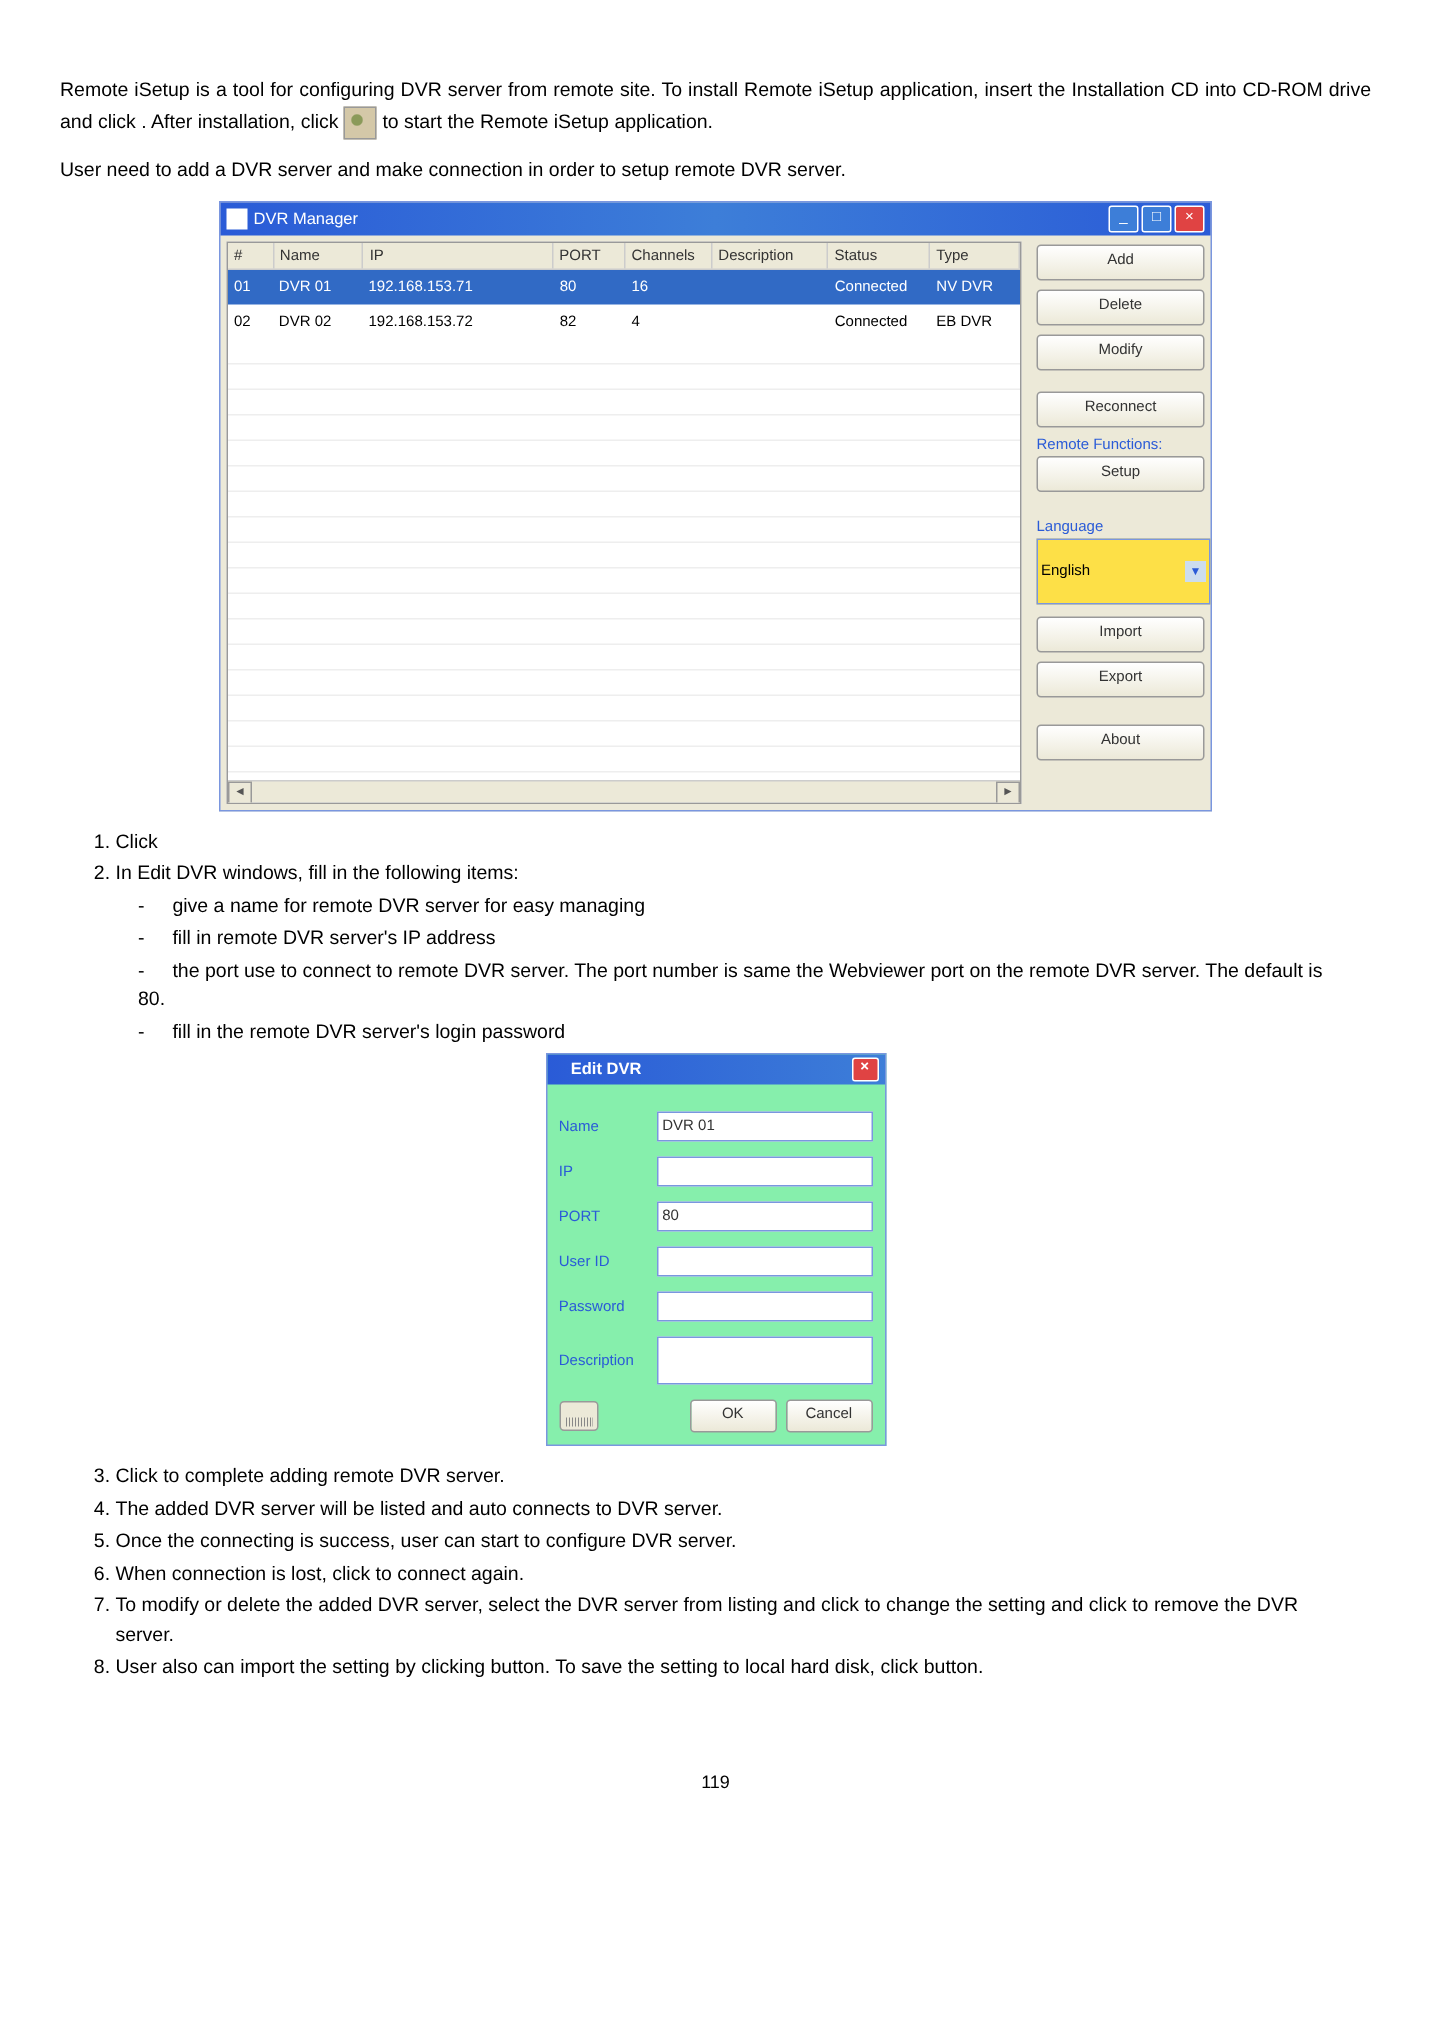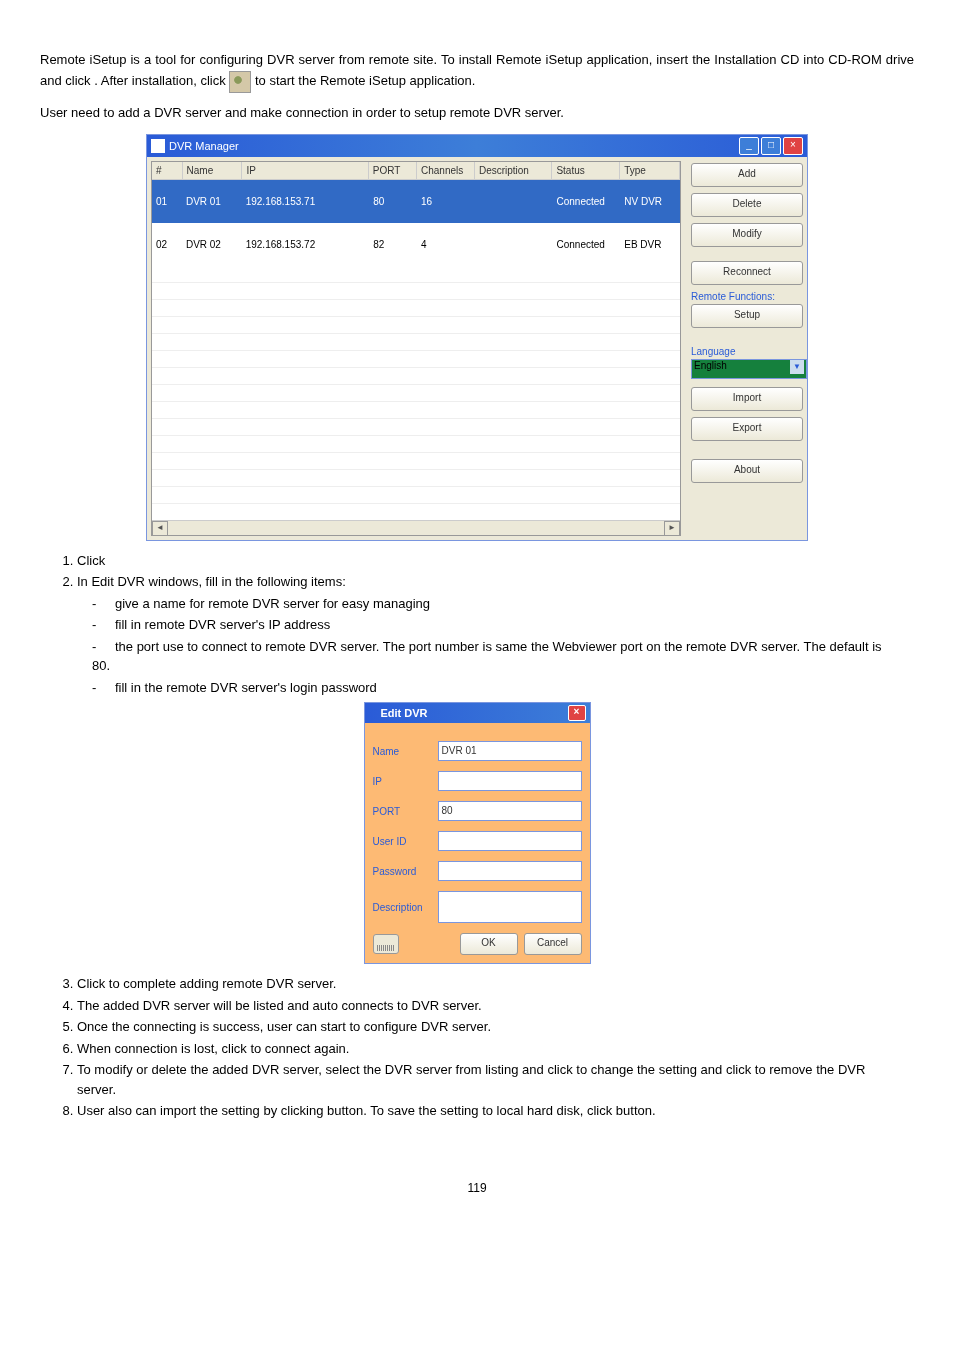--- a/index.html
+++ b/index.html
@@ -15,32 +15,32 @@
 .titlebar{height:22px;background:linear-gradient(to right,#2a5bd7,#3d7ed8,#2a5bd7);display:flex;align-items:center;padding:0 4px;color:#fff;font-size:11px;font-weight:normal}
 .titlebar .ticon{width:14px;height:14px;background:#fff;margin-right:4px}
 .winbtns{margin-left:auto;display:flex;gap:2px}
 .wbtn{width:18px;height:16px;background:#3d7ed8;border:1px solid #fff;color:#fff;font-size:10px;text-align:center;line-height:14px;border-radius:2px}
 .wbtn.close{background:#e04343}
 .main-content{display:flex;height:calc(100% - 22px)}
 .table-area{flex:1;background:#fff;margin:4px;border:1px solid #999;position:relative;overflow:hidden}
 .thead{display:flex;background:#ece9d8;border-bottom:1px solid #ccc;font-size:10px}
 .thead div{padding:3px 4px;border-right:1px solid #ccc;color:#333}
 .trow{display:flex;font-size:10px}
-.trow div{padding:16px 4px;white-space:nowrap;overflow:hidden}
+.trow div{padding:6px 4px;white-space:nowrap;overflow:hidden}
 .trow.sel{background:#316ac5;color:#fff}
 .grid-line{border-bottom:1px solid #eee;height:16px}
 .scroll-h{position:absolute;bottom:0;left:0;right:0;height:14px;background:#ece9d8;border-top:1px solid #ccc;display:flex}
 .sbtn{width:14px;height:14px;background:#ece9d8;border:1px solid #999;font-size:8px;text-align:center;line-height:12px;color:#555}
 .side-panel{width:110px;padding:6px;font-size:10px}
 .side-btn{display:block;width:100%;height:22px;background:linear-gradient(#fff,#ece9d8);border:1px solid #999;border-radius:3px;margin-bottom:6px;font-size:10px;color:#333;text-align:center;line-height:20px}
 .side-label{color:#2a5bd7;font-size:10px;margin:4px 0 2px}
-.side-select{width:100%;height:18px;background:#15803d;border:1px solid #7a96df;font-size:10px;padding:0 2px;display:flex;align-items:flex-start;justify-content:space-between;margin-bottom:8px}
+.side-select{width:100%;height:18px;background:#fde047;border:1px solid #7a96df;font-size:10px;padding:12px 2px;display:flex;align-items:center;justify-content:space-between;margin-bottom:8px}
 .sel-arrow{width:14px;height:14px;background:#cde;text-align:center;font-size:8px;color:#2a5bd7;line-height:14px}
 .col-num{width:22px}.col-name{width:52px}.col-ip{width:120px}.col-port{width:40px}.col-ch{width:50px}.col-desc{width:70px}.col-status{width:60px}.col-type{width:52px}
-.screenshot-dialog{width:225px;margin:5px auto 10px;border:1px solid #7a96df;background:#fdba74}
+.screenshot-dialog{width:225px;margin:5px auto 10px;border:1px solid #7a96df;background:#86efac}
 .dlg-title{height:20px;background:linear-gradient(to right,#2a5bd7,#3d7ed8);display:flex;align-items:center;padding:0 4px;color:#fff;font-size:11px;font-weight:bold}
 .dlg-close{margin-left:auto;width:16px;height:14px;background:#e04343;border:1px solid #fff;color:#fff;text-align:center;line-height:12px;font-size:10px;border-radius:2px}
 .dlg-body{padding:8px}
 .dlg-row{display:flex;align-items:center;margin:10px 0}
 .dlg-label{width:65px;font-size:10px;color:#2a5bd7}
 .dlg-input{flex:1;height:18px;background:#fff;border:1px solid #7a96df;font-size:10px;padding:0 3px;line-height:18px;color:#333}
 .dlg-btns{display:flex;gap:6px;margin-top:10px;align-items:center}
 .dlg-btn{width:56px;height:20px;background:linear-gradient(#fff,#ece9d8);border:1px solid #999;border-radius:3px;font-size:10px;text-align:center;line-height:18px;color:#333}
 .kb-icon{width:24px;height:18px;border:1px solid #999;border-radius:3px;background:#ece9d8;margin-right:auto;position:relative}
 .kb-icon:after{content:"";position:absolute;bottom:2px;left:3px;right:3px;height:6px;background:repeating-linear-gradient(90deg,#888 0,#888 1px,transparent 1px,transparent 2px)}

